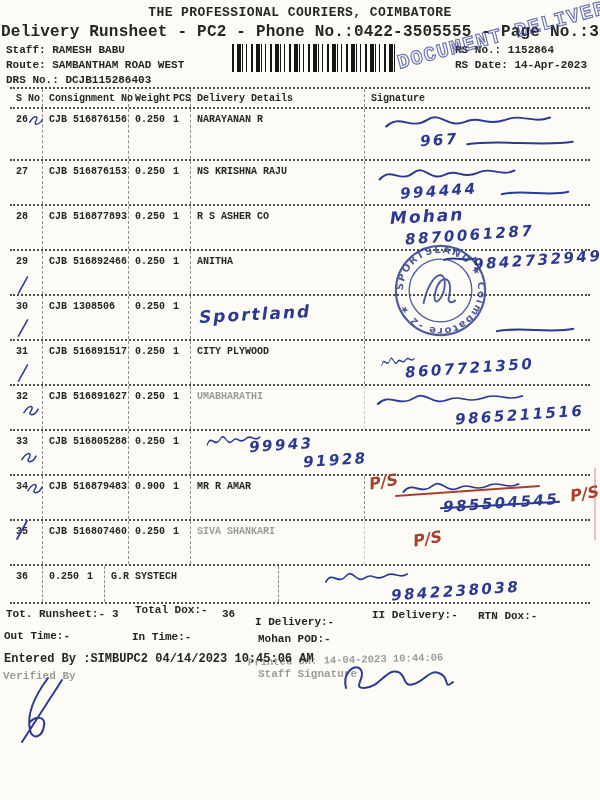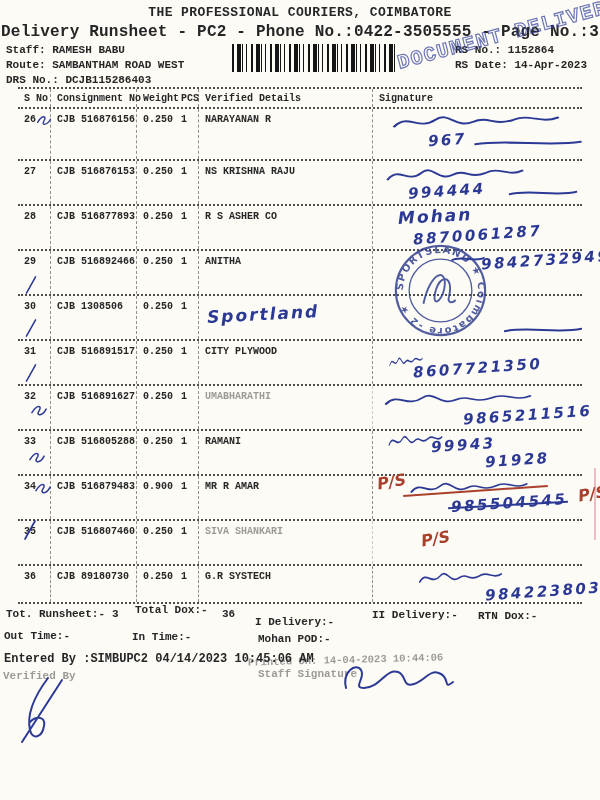--- a/index.html
+++ b/index.html
@@ -10,21 +10,21 @@
   .title2{text-align:center;font-weight:700;font-size:16px;margin-top:3px;letter-spacing:.2px;}
   .meta{position:relative;height:44px;margin-top:2px;font-size:11px;font-weight:700;}
   .meta-left{position:absolute;left:6px;top:0;line-height:15px;white-space:nowrap;}
   .meta-right{position:absolute;left:455px;top:0;line-height:15px;white-space:nowrap;}
   .barcode{position:absolute;left:232px;top:1px;width:163px;height:28px;
     background:repeating-linear-gradient(90deg,#151515 0 2px,transparent 2px 5px,#151515 5px 9px,transparent 9px 10px,#151515 10px 11px,transparent 11px 14px,#151515 14px 15px,transparent 15px 19px);}
   .stamp-dd{position:absolute;left:398px;top:52px;transform:rotate(-15deg);transform-origin:0 50%;
     font-size:20px;font-weight:700;letter-spacing:1.5px;white-space:nowrap;color:transparent;
     -webkit-text-stroke:1.2px rgba(52,66,154,.8);opacity:.9;z-index:5;}
   
-  .tbl{position:relative;margin:0 18px;border-top:2px dotted #4d4d4d;font-size:10px;font-weight:700;}
+  .tbl{position:relative;margin:0 10px;border-top:2px dotted #4d4d4d;font-size:10px;font-weight:700;}
   .trow{display:flex;border-bottom:2px dotted #4d4d4d;box-sizing:border-box;position:relative;}
   .c{box-sizing:border-box;position:relative;}
   .c-sno{width:33px;border-right:1px dashed #8f8f8f;padding:5px 0 0 6px;}
   .c-cons{width:86px;border-right:1px dashed #8f8f8f;padding:5px 0 0 6px;white-space:nowrap;}
   .c-wt{width:38px;padding:5px 0 0 6px;}
   .c-pcs{width:24px;border-right:1px dashed #8f8f8f;padding:5px 0 0 6px;}
   .c-cne{width:174px;border-right:1px dashed #8f8f8f;padding:5px 0 0 6px;white-space:nowrap;}
   .c-sig{flex:1;overflow:visible;}
   .thead .c{padding-top:4px;}
   .faded{opacity:.45;}
@@ -84,21 +84,21 @@
     <text font-size="10.5" letter-spacing="1.5"><textPath href="#stampcirc">SPORTSLAND ★ Coimbatore -2 ★</textPath></text>
     <path d="M32,64 C40,28 58,26 54,48 C51,63 40,68 45,50 C50,32 64,34 59,56 C57,63 62,64 66,60" fill="none" stroke="#33418f" stroke-width="2"></path>
   </svg>
 
   <div class="tbl">
     <div class="trow thead" style="height:20px">
       <div class="c c-sno">S No</div>
       <div class="c c-cons">Consignment No</div>
       <div class="c c-wt">Weight</div>
       <div class="c c-pcs">PCS</div>
-      <div class="c c-cne">Verified Details</div>
+      <div class="c c-cne">Delivery Details</div>
       <div class="c c-sig" style="padding:4px 0 0 6px">Signature</div>
     </div>
 
     <div class="trow" style="height:52px">
       <div class="c c-sno"><span>26</span>
         <svg class="ink" style="left:18px;top:3px" width="16" height="16" viewBox="0 0 20 18">
             <use href="#curl"></use>
           </svg></div>
       <div class="c c-cons">CJB 516876156</div>
       <div class="c c-wt">0.250</div>
@@ -214,21 +214,20 @@
     </div>
 
     <div class="trow" style="height:45px">
       <div class="c c-sno"><span>33</span>
         <svg class="ink" style="left:10px;top:18px" width="18" height="16" viewBox="0 0 20 18">
             <use href="#curl"></use>
           </svg></div>
       <div class="c c-cons">CJB 516805288</div>
       <div class="c c-wt">0.250</div>
       <div class="c c-pcs">1</div>
-      <div class="c c-cne">RAMANI</div>
       <div class="c c-sig">
         <svg class="ink" style="left:15px;top:0" width="55" height="20" viewBox="0 0 100 20" preserveAspectRatio="none">
             <use href="#sq"></use>
           </svg>
         <span class="hand phone" style="left:58px;top:5px">99943</span>
         <span class="hand phone" style="left:112px;top:20px">91928</span>
       </div>
     </div>
 
     <div class="trow" style="height:45px">
@@ -261,21 +260,20 @@
       <div class="c c-wt">0.250</div>
       <div class="c c-pcs">1</div>
       <div class="c c-cne faded">SIVA SHANKARI</div>
       <div class="c c-sig">
         <span class="ps" style="left:48px;top:8px">P/S</span>
       </div>
     </div>
 
     <div class="trow" style="height:38px">
       <div class="c c-sno"><span>36</span></div>
-      <div class="c c-cons">CJB 89180730</div>
       <div class="c c-wt">0.250</div>
       <div class="c c-pcs">1</div>
       <div class="c c-cne">G.R SYSTECH</div>
       <div class="c c-sig">
         <svg class="ink" style="left:45px;top:2px" width="85" height="20" viewBox="0 0 100 20" preserveAspectRatio="none">
             <use href="#sq"></use>
           </svg>
         <span class="hand phone" style="left:112px;top:16px">9842238038</span>
       </div>
     </div>

